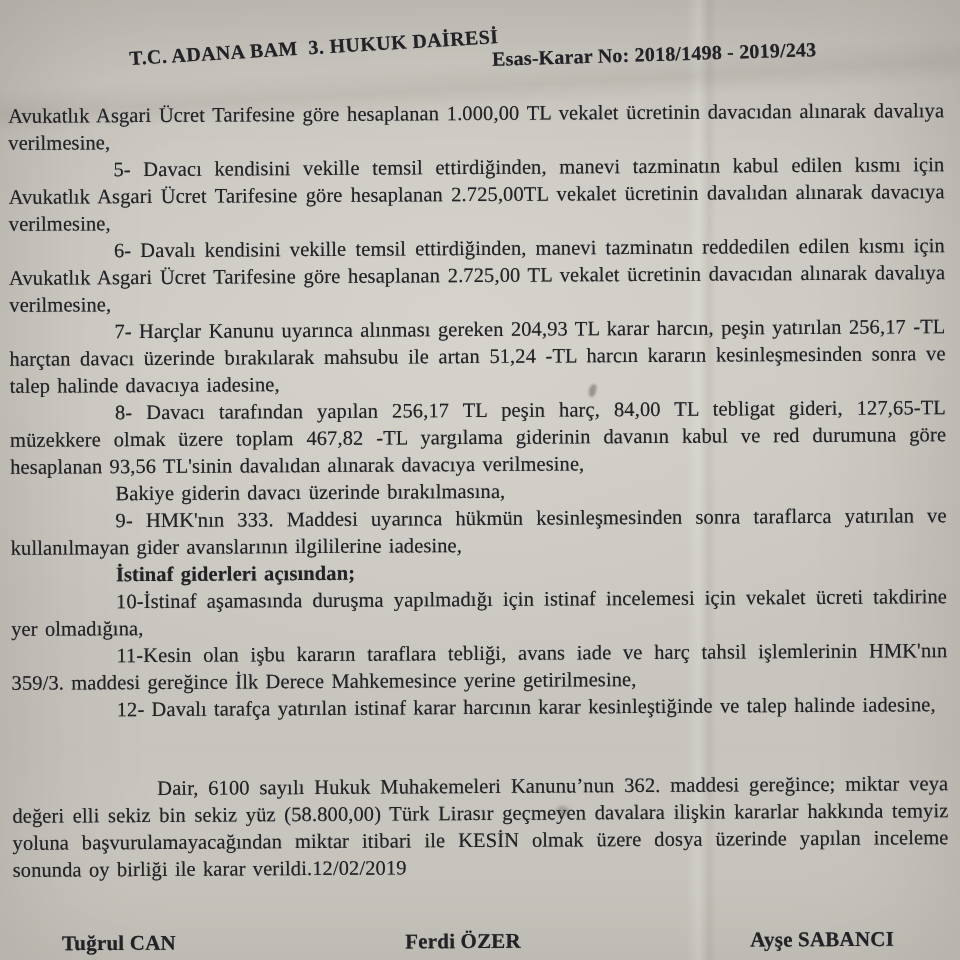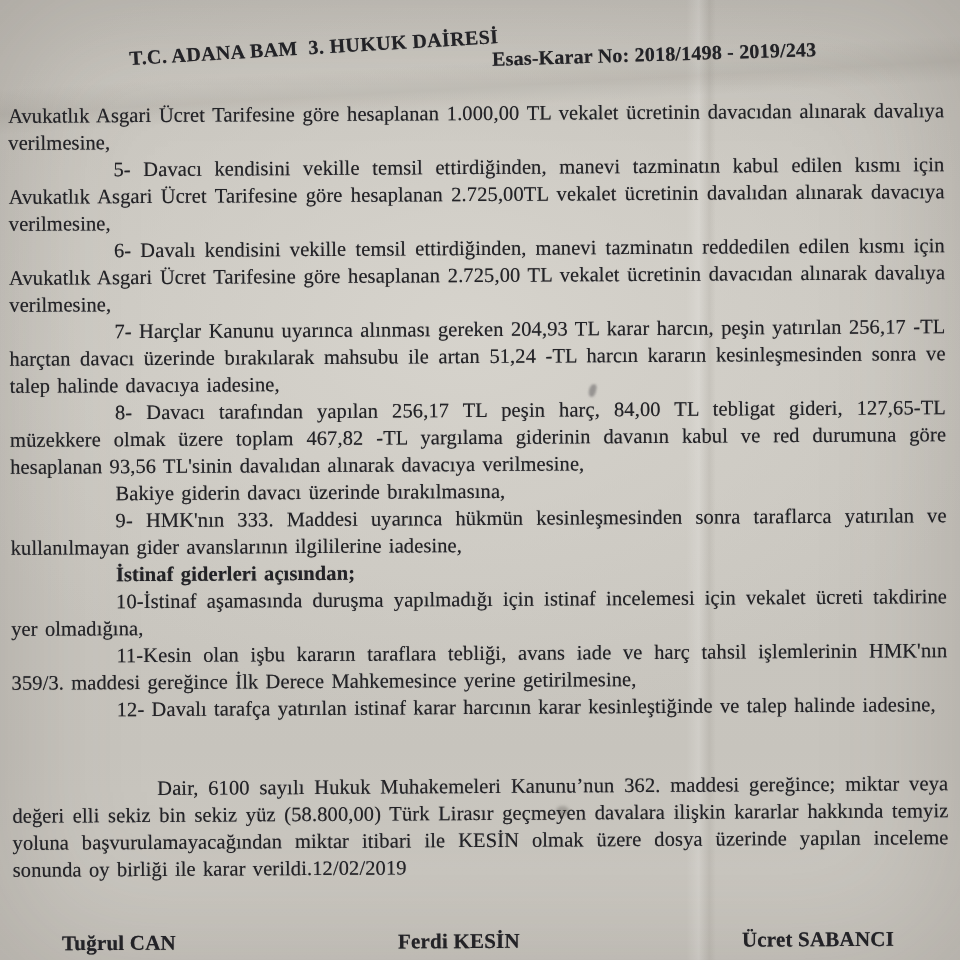--- a/index.html
+++ b/index.html
@@ -147,17 +147,17 @@
     <p class="para indent">12- Davalı tarafça yatırılan istinaf karar harcının karar kesinleştiğinde ve talep halinde iadesine,</p>
 
     <p class="para closing"><span>Dair, 6100 sayılı Hukuk Muhakemeleri Kanunu’nun 362. maddesi gereğince; miktar veya değeri elli sekiz bin sekiz yüz (58.800,00) Türk Lirasır  geçmeyen davalara ilişkin kararlar hakkında temyiz yoluna başvurulamayacağından miktar itibari ile </span><strong>KESİN</strong><span> olmak üzere dosya üzerinde yapılan inceleme sonunda oy birliği ile karar verildi.12/02/2019</span></p>
   </div>
 
   <div class="smudge-1"></div>
   <div class="smudge-2"></div>
 
   <div class="signatures">
     <span class="sig">Tuğrul CAN</span>
-    <span class="sig">Ferdi KESİN</span>
-    <span class="sig">Ücret SABANCI</span>
+    <span class="sig">Ferdi ÖZER</span>
+    <span class="sig">Ayşe SABANCI</span>
   </div>
 
 </div>
 
 </body></html>

